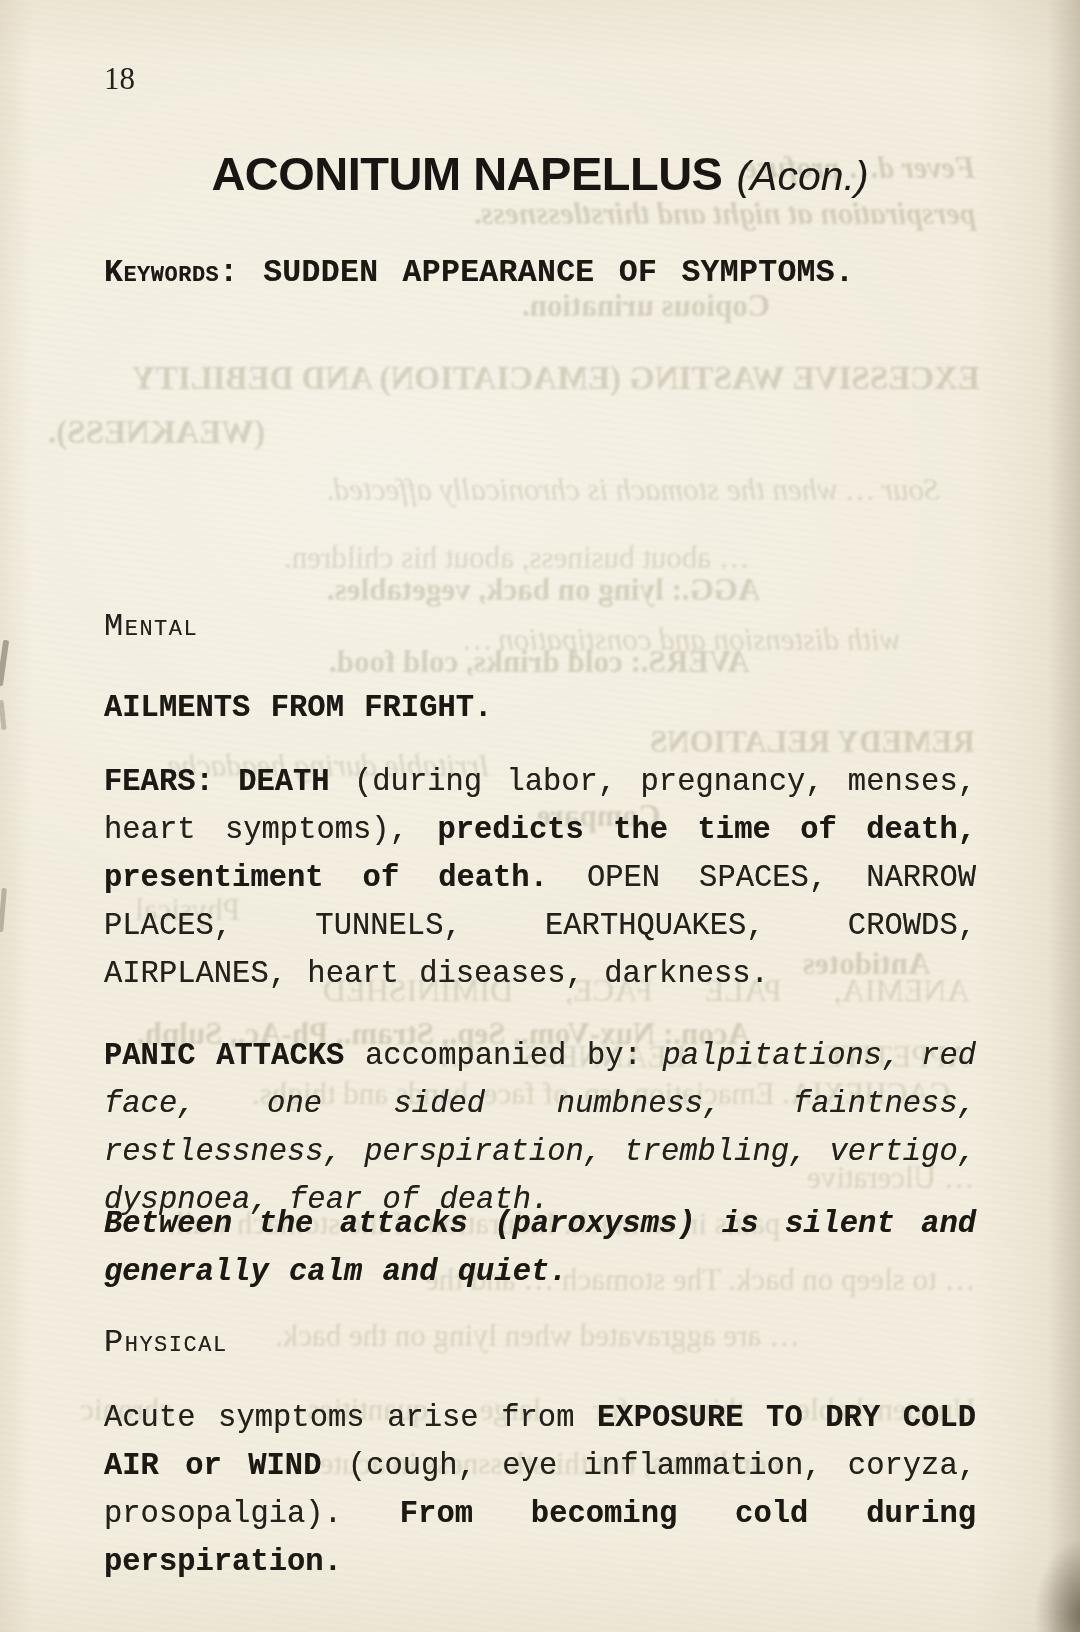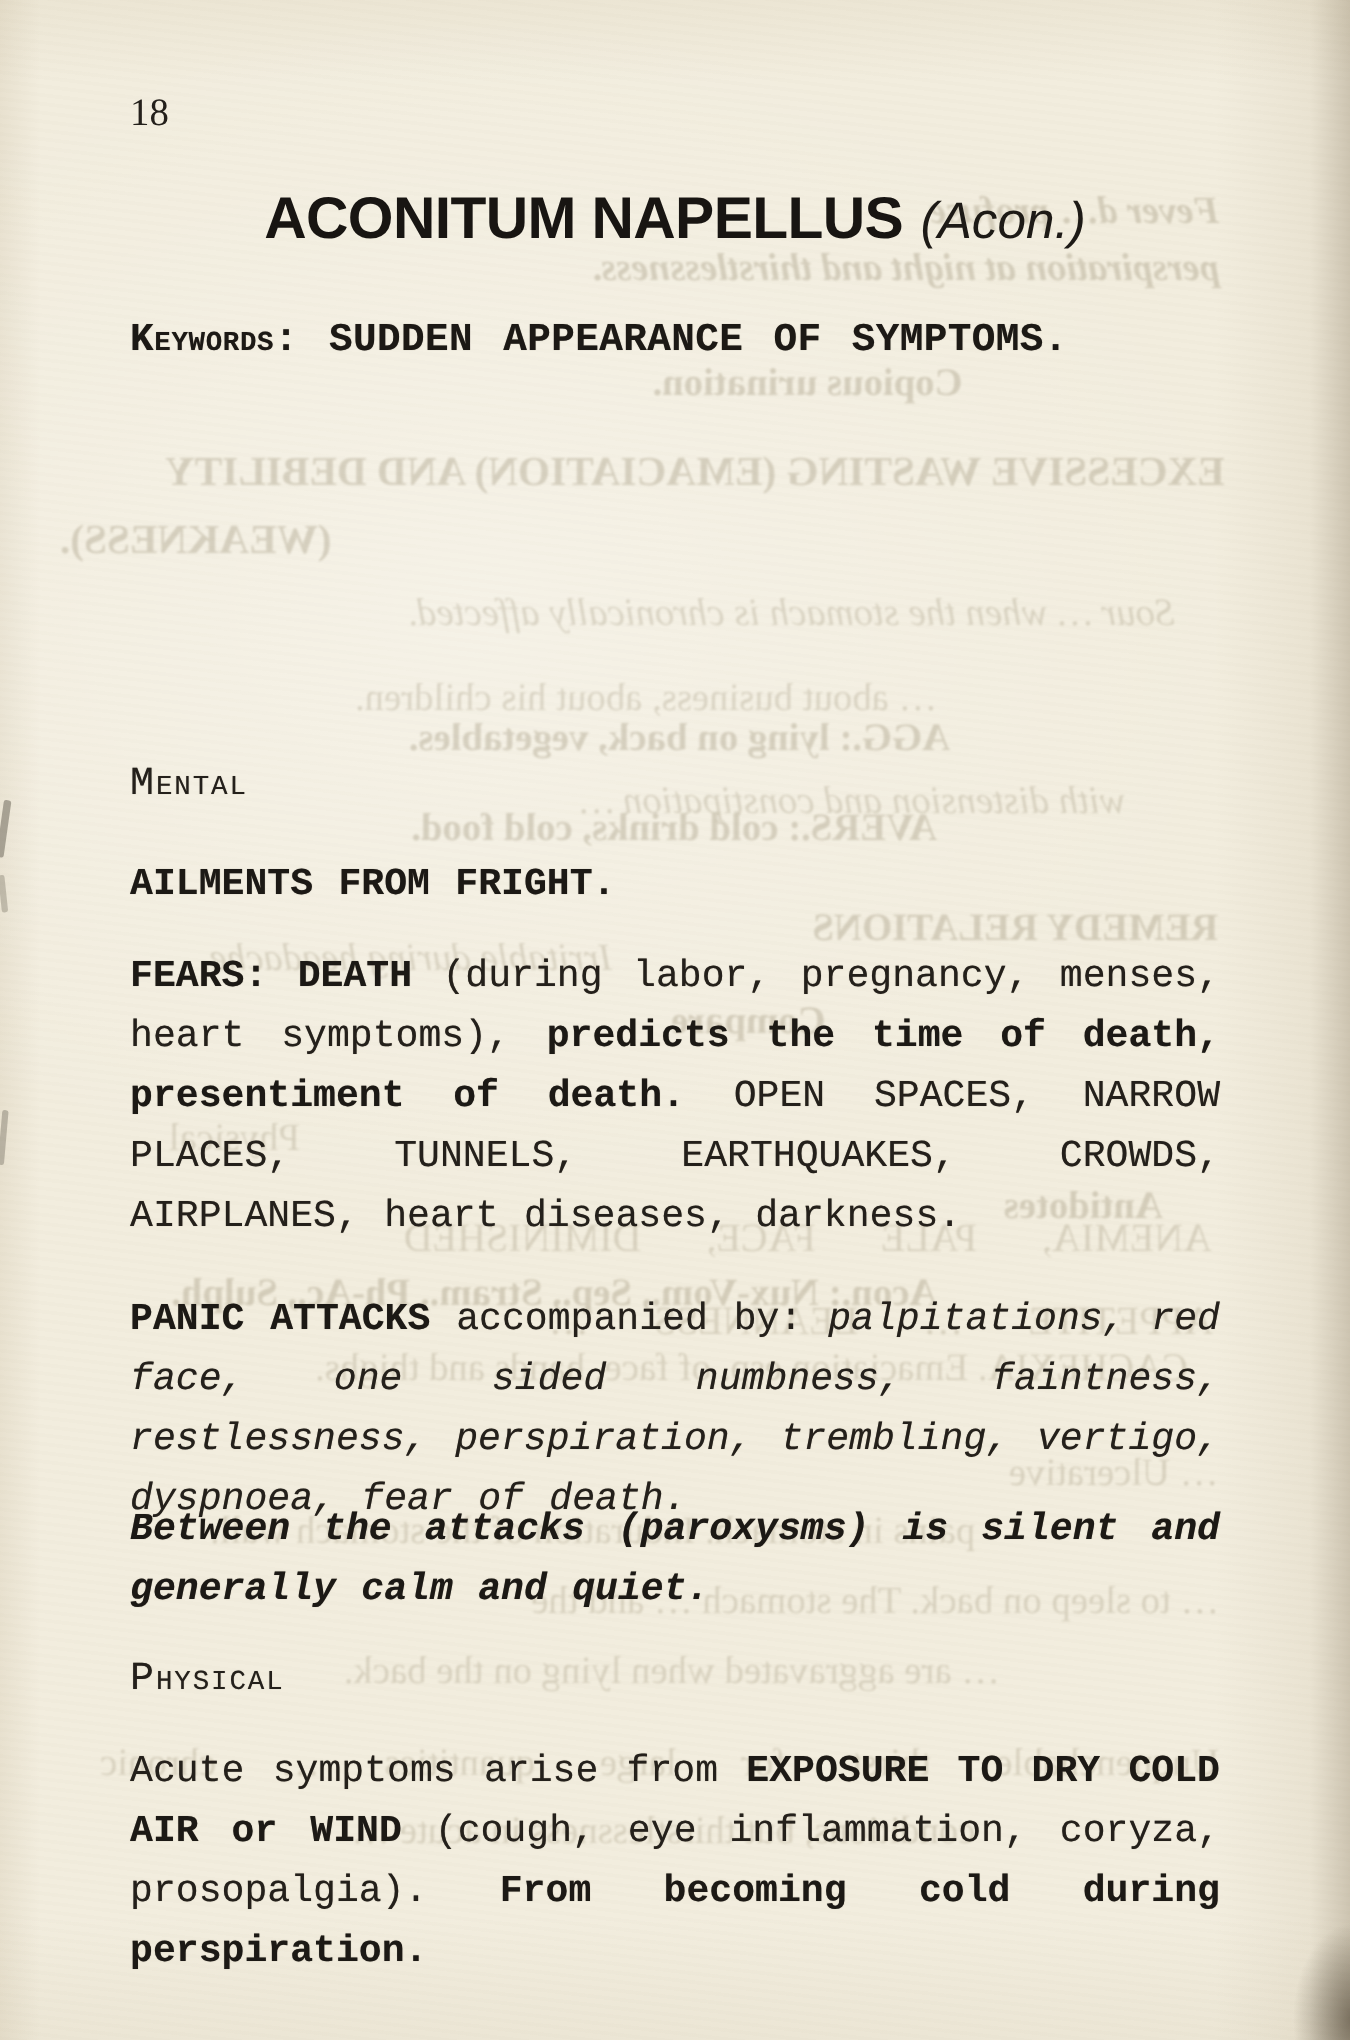--- a/index.html
+++ b/index.html
@@ -11,21 +11,21 @@
     font-family:"Liberation Serif", serif;
     color:#24201b;
     background:
       radial-gradient(ellipse 900px 700px at 35% 30%, rgba(255,255,255,0.28), rgba(255,255,255,0) 70%),
       linear-gradient(to right, rgba(170,150,115,0.14) 0px, rgba(170,150,115,0) 3%, rgba(170,150,115,0) 90%, rgba(160,140,105,0.10) 97%, rgba(110,92,62,0.28) 100%),
       linear-gradient(to bottom, rgba(190,175,140,0.12) 0, rgba(190,175,140,0) 4%, rgba(190,175,140,0) 94%, rgba(180,165,130,0.10) 100%),
       repeating-linear-gradient(7deg, rgba(120,110,80,0.015) 0 3px, rgba(0,0,0,0) 3px 7px),
       #f2edde;
   }
   
-  .page-number{position:absolute;left:104px;top:72px;font-size:31px;}
+  .page-number{position:absolute;left:104px;top:61px;font-size:31px;}
   .running-header{
     position:absolute;left:0;right:0;top:70px;text-align:center;
     font-family:"Liberation Sans", sans-serif;font-size:30px;letter-spacing:1px;color:#2b2722;
   }
   
   .title{position:absolute;left:0;right:0;top:146px;text-align:center;white-space:nowrap;}
   .title-main{
     font-family:"Liberation Sans", sans-serif;font-weight:bold;font-size:47px;
     letter-spacing:-0.5px;color:#181512;
   }

